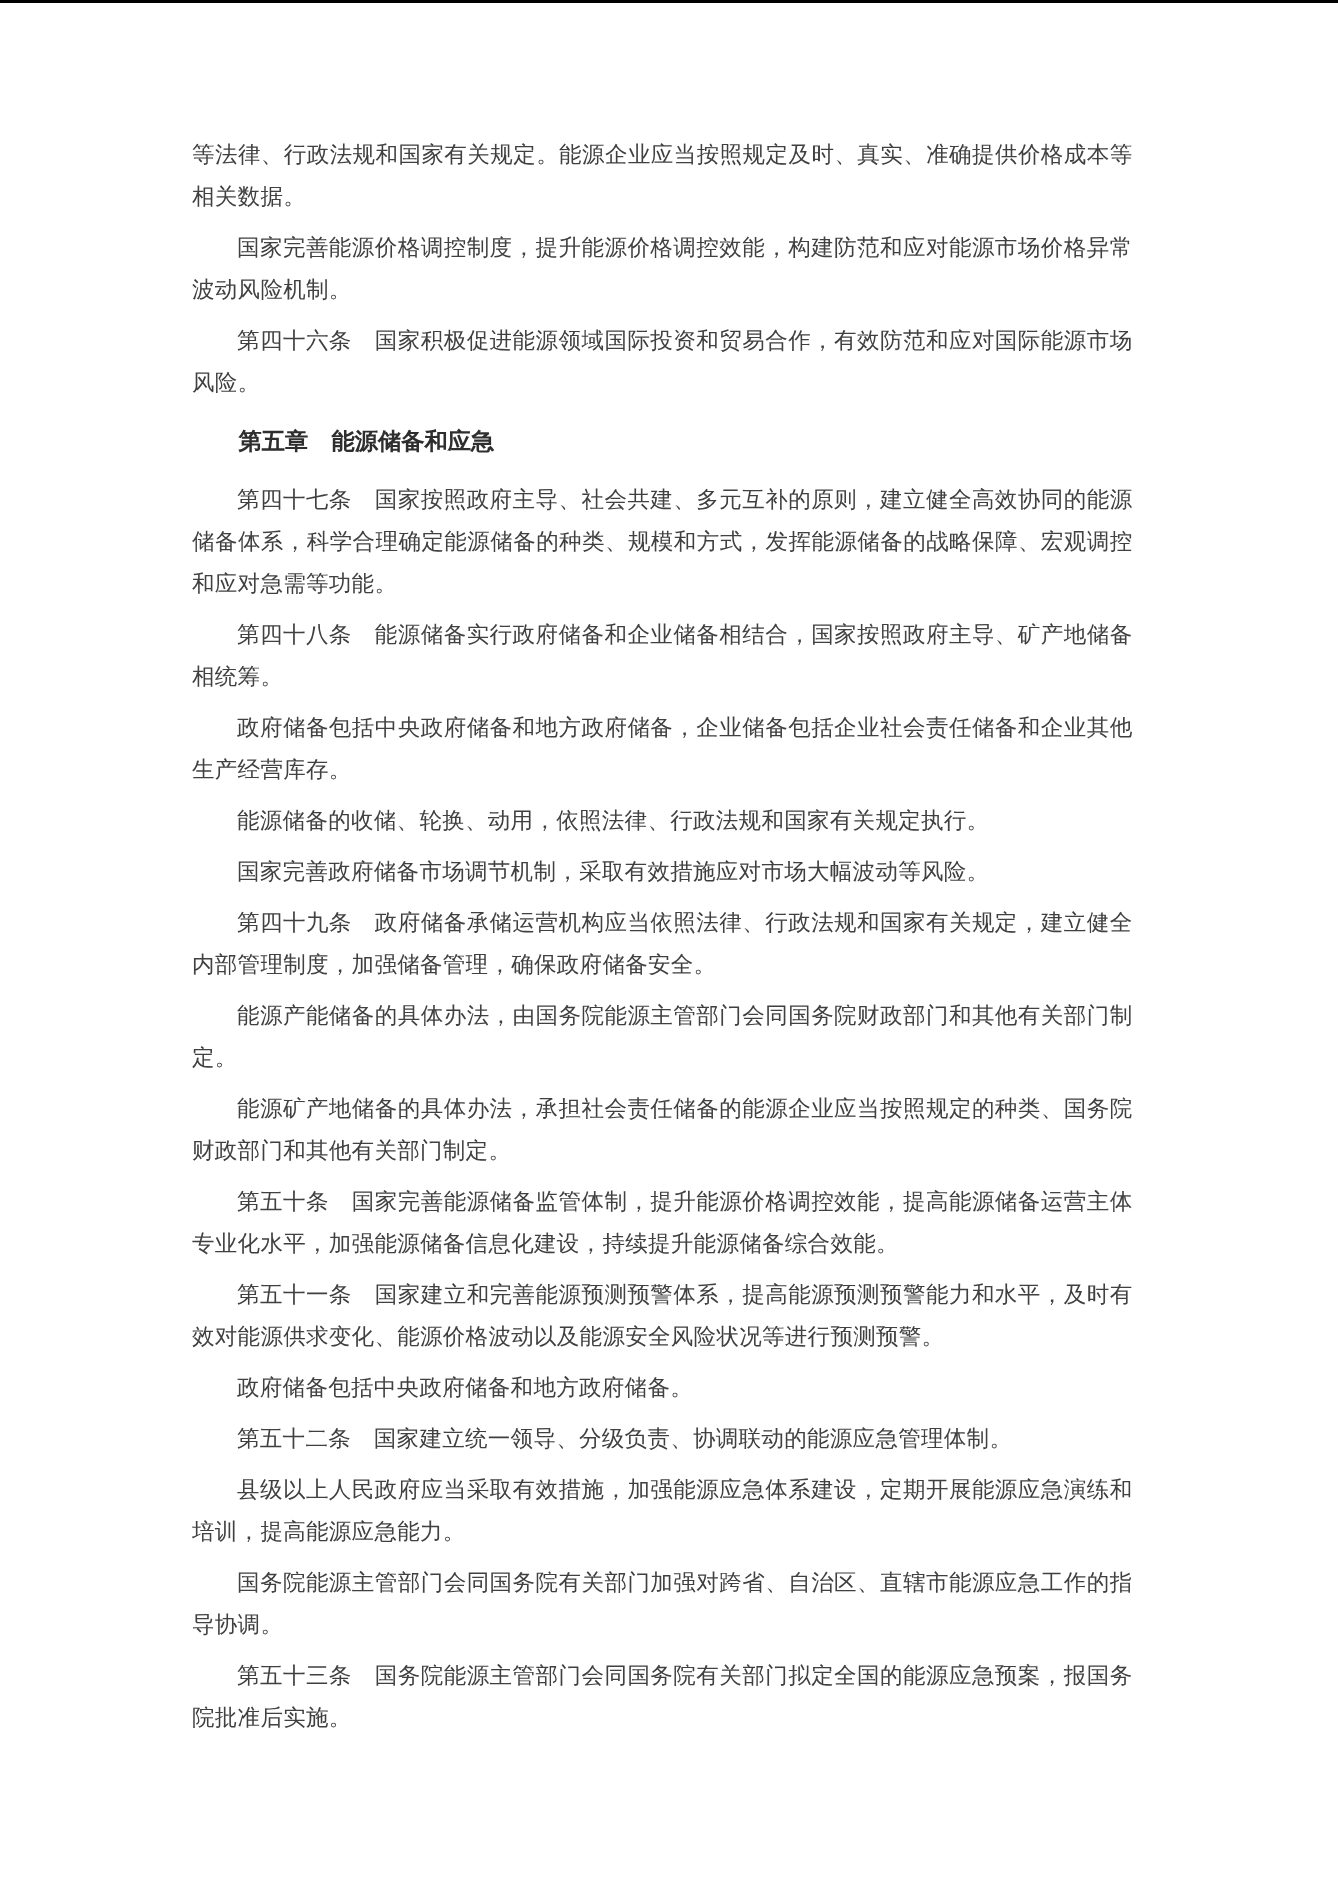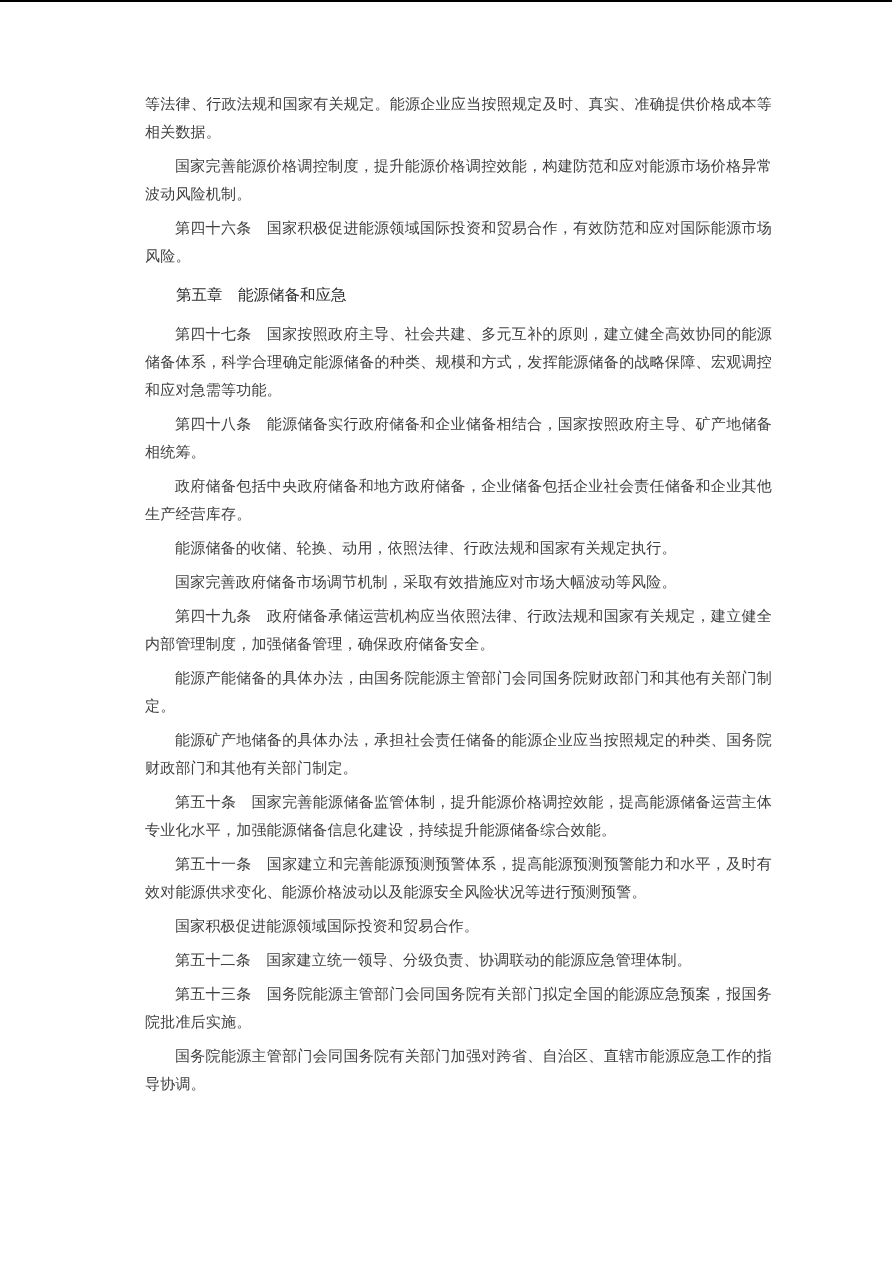--- a/index.html
+++ b/index.html
@@ -17,40 +17,40 @@
   .top-bar {
     position: absolute;
     top: 0;
     left: 0;
     width: 892px;
     height: 2px;
     background: var(--top-bar, #000000);
   }
   .doc {
     position: absolute;
-    left: 145px;
+    left: 128px;
     top: 90px;
     width: 627px;
   }
   .para {
     font-size: 15px;
     line-height: 28px;
     color: var(--text-color, #404040);
     text-align: justify;
     margin: 6px 0;
     letter-spacing: 0.2px;
   }
   .para.indent {
     text-indent: 2em;
   }
   .para.first {
     margin-top: 0;
   }
   .chapter-heading {
-    font-weight: normal;
+    font-weight: bold;
     color: var(--heading-color, #2e2e2e);
     font-size: 15.5px;
     line-height: 28px;
     text-indent: 2em;
     text-align: left;
     margin: 11px 0;
   }
 </style>
 </head>
 <body>
@@ -65,17 +65,18 @@
     <div class="para indent">第四十七条　国家按照政府主导、社会共建、多元互补的原则，建立健全高效协同的能源储备体系，科学合理确定能源储备的种类、规模和方式，发挥能源储备的战略保障、宏观调控和应对急需等功能。</div>
     <div class="para indent">第四十八条　能源储备实行政府储备和企业储备相结合，国家按照政府主导、矿产地储备相统筹。</div>
     <div class="para indent">政府储备包括中央政府储备和地方政府储备，企业储备包括企业社会责任储备和企业其他生产经营库存。</div>
     <div class="para indent">能源储备的收储、轮换、动用，依照法律、行政法规和国家有关规定执行。</div>
     <div class="para indent">国家完善政府储备市场调节机制，采取有效措施应对市场大幅波动等风险。</div>
     <div class="para indent">第四十九条　政府储备承储运营机构应当依照法律、行政法规和国家有关规定，建立健全内部管理制度，加强储备管理，确保政府储备安全。</div>
     <div class="para indent">能源产能储备的具体办法，由国务院能源主管部门会同国务院财政部门和其他有关部门制定。</div>
     <div class="para indent">能源矿产地储备的具体办法，承担社会责任储备的能源企业应当按照规定的种类、国务院财政部门和其他有关部门制定。</div>
     <div class="para indent">第五十条　国家完善能源储备监管体制，提升能源价格调控效能，提高能源储备运营主体专业化水平，加强能源储备信息化建设，持续提升能源储备综合效能。</div>
     <div class="para indent">第五十一条　国家建立和完善能源预测预警体系，提高能源预测预警能力和水平，及时有效对能源供求变化、能源价格波动以及能源安全风险状况等进行预测预警。</div>
-    <div class="para indent">国家积极促进能源领域国际投资和贸易合作。</div>
+    <div class="para indent">政府储备包括中央政府储备和地方政府储备。</div>
     <div class="para indent">第五十二条　国家建立统一领导、分级负责、协调联动的能源应急管理体制。</div>
+    <div class="para indent">县级以上人民政府应当采取有效措施，加强能源应急体系建设，定期开展能源应急演练和培训，提高能源应急能力。</div>
+    <div class="para indent">国务院能源主管部门会同国务院有关部门加强对跨省、自治区、直辖市能源应急工作的指导协调。</div>
     <div class="para indent">第五十三条　国务院能源主管部门会同国务院有关部门拟定全国的能源应急预案，报国务院批准后实施。</div>
-    <div class="para indent">国务院能源主管部门会同国务院有关部门加强对跨省、自治区、直辖市能源应急工作的指导协调。</div>
   </div>
 
 </body></html>

